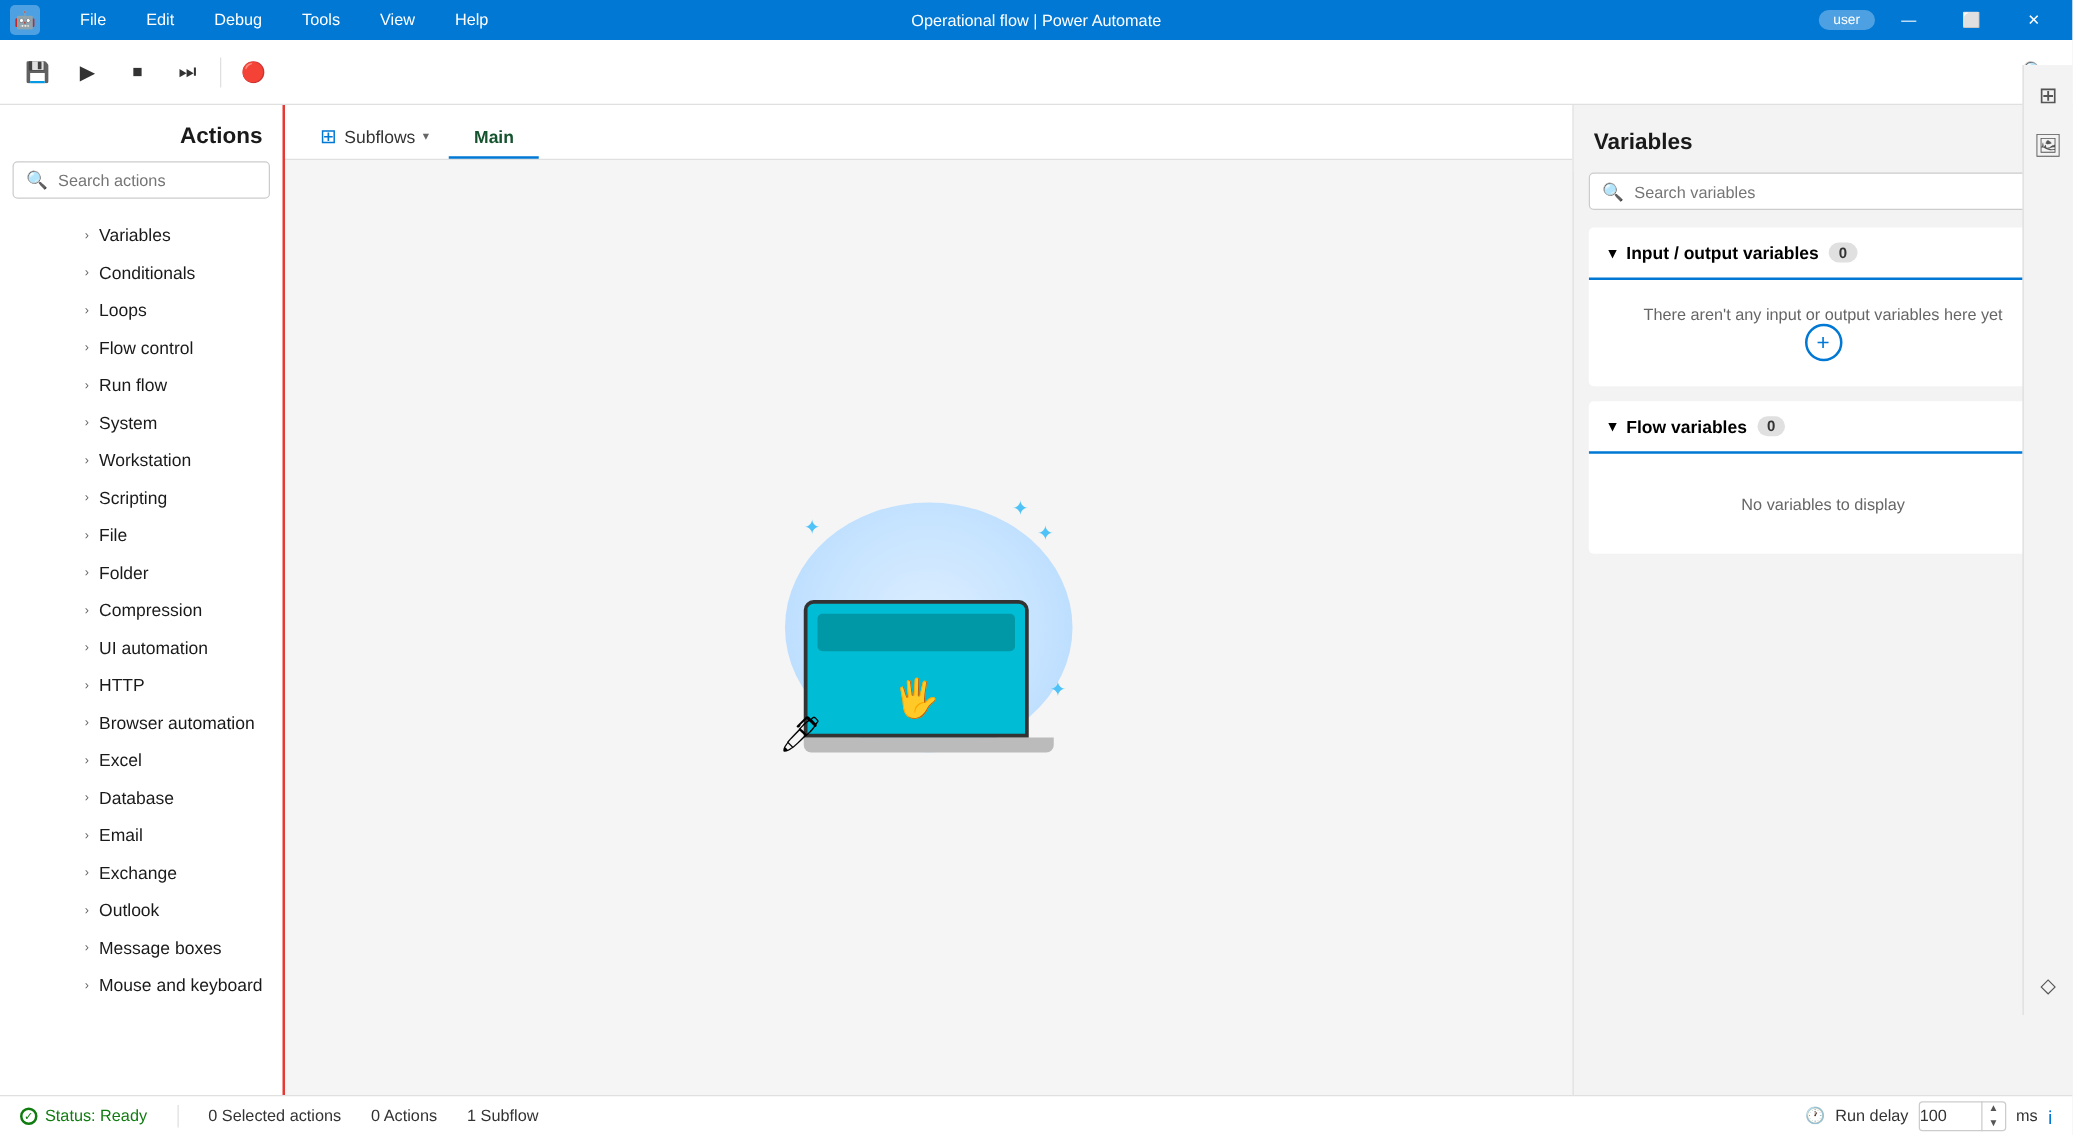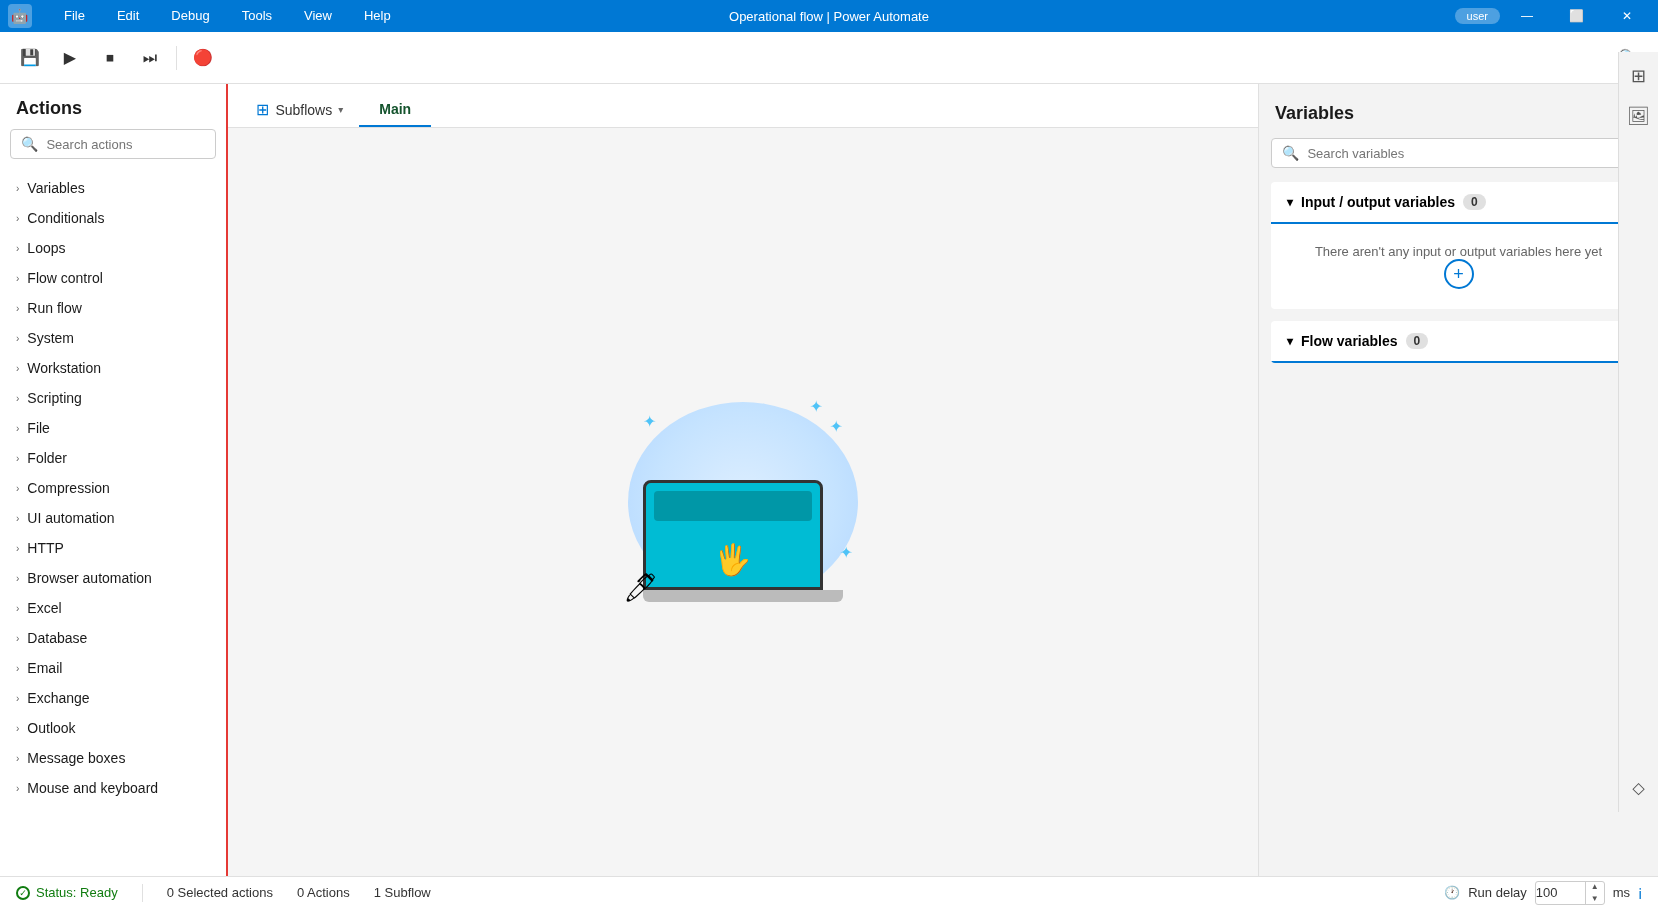--- a/index.html
+++ b/index.html
@@ -61,20 +61,21 @@
 
     
     .actions-panel {
       width: 228px;
       min-width: 228px;
       background: white;
       border-right: 2px solid #e53935;
       display: flex;
       flex-direction: column;
       overflow: hidden;
+      align-items: flex-end;
     }
     .actions-title {
       font-size: 18px;
       font-weight: 600;
       padding: 14px 16px 10px;
       color: #1a1a1a;
     }
     .search-box {
       margin: 0 10px 10px;
       display: flex;
@@ -517,20 +518,23 @@
           <div class="add-var-btn">+</div>
         </div>
       </div>
 
       <div class="var-section">
         <div class="var-section-header">
           <span style="font-size:12px;">▾</span>
           <span>Flow variables</span>
           <span class="var-badge">0</span>
         </div>
+        <div class="var-section-body">
+          <span>No variables to display</span>
+        </div>
       </div>
 
       <div style="display:flex;flex-direction:column;position:absolute;right:0;top:52px;width:40px;height:760px;border-left:1px solid #ddd;background:#f3f3f3;align-items:center;padding:8px 0;gap:8px;">
         <div class="right-icon">⊞</div>
         <div class="right-icon">🖼</div>
         <div class="right-icon right-icon-bottom" style="margin-top:auto;">⬦</div>
       </div>
     </div>
 
   </div>

